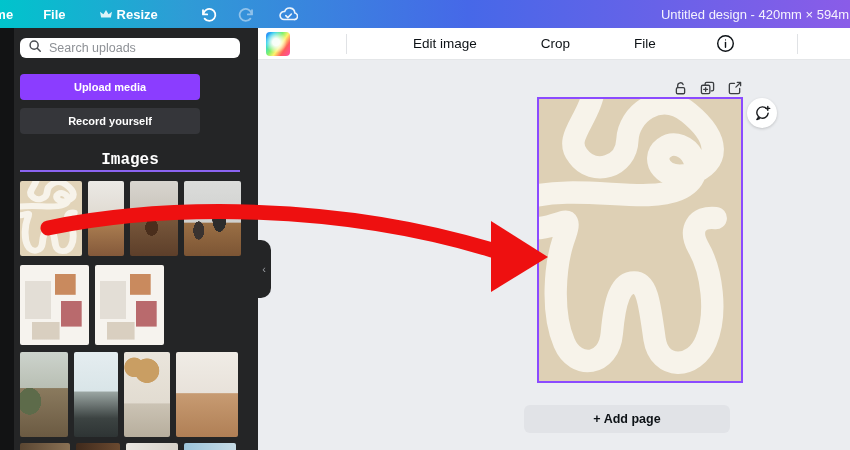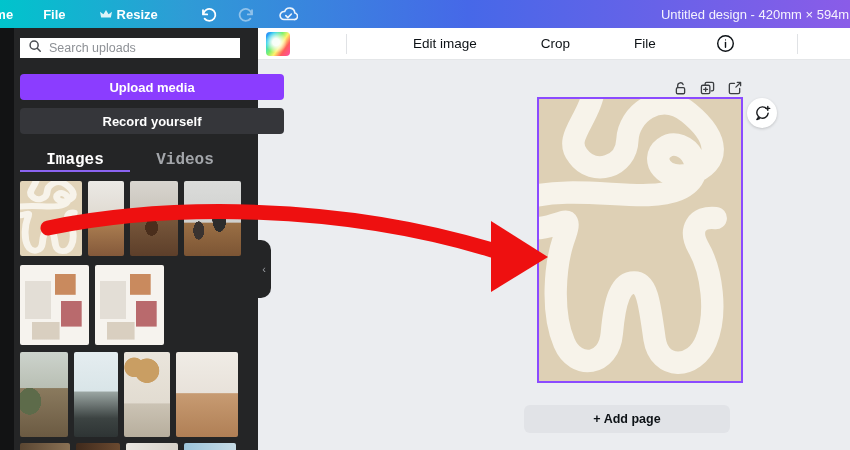--- a/index.html
+++ b/index.html
@@ -20,26 +20,26 @@
   .i-redo { margin-left:8px; opacity:.45; }
   .i-cloud { margin-left:12px; }
   .doc-title { position:absolute; right:-10px; top:0; height:28px; display:flex; align-items:center;
     font-weight:500; color:rgba(255,255,255,.92); white-space:nowrap; font-size:13px;}
 
   
   .sidebar { position:absolute; left:0; top:28px; width:258px; height:422px;
     background:#242526; z-index:4; }
   .rail { position:absolute; left:0; top:0; width:14px; height:100%; background:#121314; }
   .search-box { position:absolute; left:20px; top:10px; width:220px; height:20px; background:#fff;
-    border-radius:0; display:flex; align-items:center; padding:0 8px; gap:7px;}
+    border-radius:6px; display:flex; align-items:center; padding:0 8px; gap:7px;}
   .search-box input { border:none; outline:none; flex:1; font-size:12.5px; color:#202124;
     font-family:"Liberation Sans", sans-serif; background:transparent;}
   .search-box input::placeholder { color:#8e9196; }
-  .btn { position:absolute; left:20px; width:264px; height:26px; border:none; border-radius:4px;
-    color:#fff; font-size:13px; font-weight:700; cursor:pointer; font-family:"Liberation Sans", sans-serif;}
+  .btn { position:absolute; left:20px; width:180px; height:26px; border:none; border-radius:4px;
+    color:#fff; font-size:11px; font-weight:700; cursor:pointer; font-family:"Liberation Sans", sans-serif;}
   .btn-upload { top:46px; background:#8b3dff; }
   .btn-record { top:80px; background:#35363a;text-align:center; }
   .tabs { position:absolute; left:20px; top:118px; width:220px; height:26px; display:flex; }
   .tab { flex:1; text-align:center; font-size:16px; font-weight:700; color:#a3a6aa;
     cursor:pointer; padding-top:5px; border-bottom:2px solid transparent;font-family:Liberation Mono, monospace;}
   .tab.active { color:#fff; border-bottom-color:#8a63f0; }
 
   .thumb-row { position:absolute; left:20px; display:flex; gap:6px; }
   .row1 { top:153px; height:75px; }
   .row2 { top:237px; height:80px; }
@@ -183,21 +183,20 @@
       </svg>
     </span>
     <input type="text" placeholder="Search uploads" style="">
   </div>
 
   <button class="btn btn-upload">Upload media</button>
   <button class="btn btn-record">Record yourself</button>
 
   <div class="tabs">
     <div class="tab active">Images</div>
-    <div class="tab">Videos</div>
   </div>
 
   <div class="thumb-row row1">
     <div class="thumb th-art">
       <svg viewBox="0 0 208 289" preserveAspectRatio="none">
           <use href="#squiggle"></use>
         </svg>
     </div>
     <div class="thumb th-room-wood"></div>
     <div class="thumb th-room-dog"></div>

